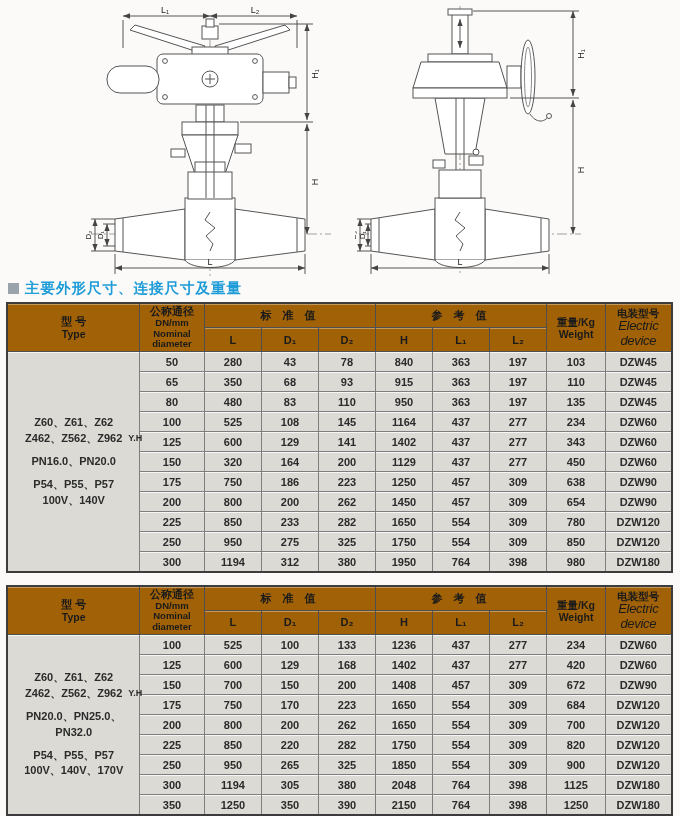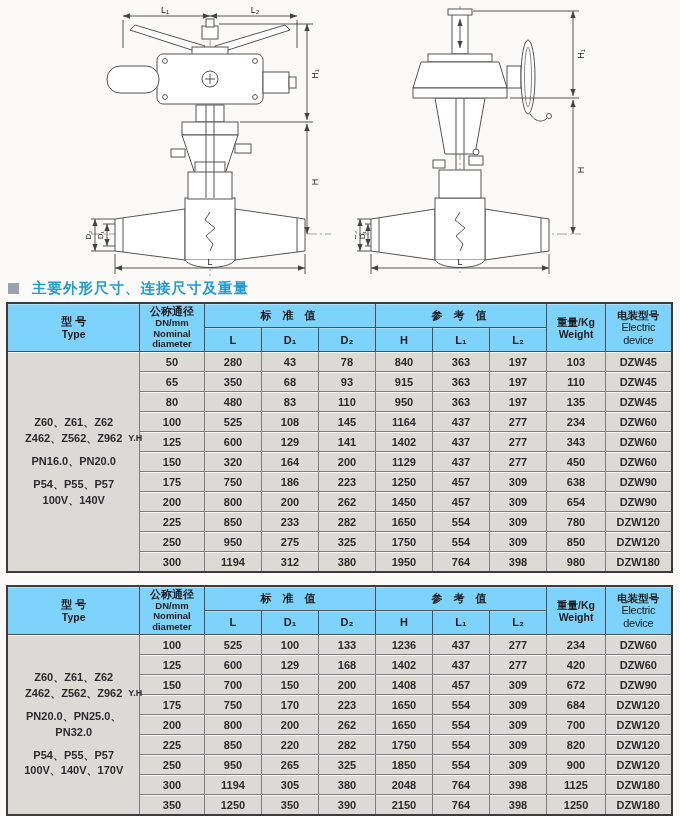--- a/index.html
+++ b/index.html
@@ -6,39 +6,39 @@
   html,body { width:680px; background:#fbfaf8; font-family:"Liberation Sans", sans-serif; }
   .page { width:679px; height:816px; overflow:hidden; background:#fbfaf8; }
 
   
   .diagrams { height:278px; display:flex; justify-content:center; align-items:flex-start; gap:18px; padding-top:2px; }
   svg text { fill:#222; stroke:none; font-family:"Liberation Sans", sans-serif; }
 
   
   .section-title { display:flex; align-items:center; gap:6px; padding:1px 8px 4px; }
   .section-title .bullet { width:11px; height:11px; background:#9aa3ab; flex:0 0 auto; }
-  .section-title .txt { color:#1e9cd8; font-weight:bold; font-size:14.5px; letter-spacing:1px;margin-left:7px; }
+  .section-title .txt { color:#1e9cd8; font-weight:bold; font-size:14.5px; letter-spacing:1px; }
 
   
   table.spec { width:664px; margin:0 auto; border-collapse:collapse; table-layout:fixed; border:2px solid #3c3c3c; background:#dbdad5; }
   table.spec + table.spec { margin-top:12px; }
   table.spec th {
-    background:#7dd3fc; border:1px solid #4f4f4f; color:#1a1a1a;
+    background:#a16207; border:1px solid #4f4f4f; color:#1a1a1a;
     font-size:11px; font-weight:bold; line-height:1.15; padding:1px 0;
     box-shadow: inset 0 1px 0 rgba(255,255,255,.35);
   }
   table.spec td {
     background:#dbdad5; border:1px solid #7e7e7e; text-align:center;
     font-size:11px; font-weight:bold; color:#2b2b2b; height:20px; padding:0 1px;
     box-shadow: inset 0 1px 0 rgba(255,255,255,.75);
   }
   .th-sub { font-size:11px; }
   .th-small { font-size:9.5px; font-weight:bold; }
   .th-en { font-weight:bold; font-size:10.5px; }
-  .th-en-tiny { font-weight:normal; font-size:11px; letter-spacing:-0.3px; }
+  .th-en-tiny { font-weight:normal; font-size:13px; letter-spacing:-0.3px;font-style:italic; }
   .th-group { letter-spacing:4px; }
   td.model-cell { font-size:10.5px; line-height:1.5; padding:4px 2px; }
   .m-top { position:relative; display:inline-block; margin-bottom:8px; line-height:1.45;text-align:center; }
   .m-suffix { position:absolute; right:-20px; top:17px; font-size:9px; }
   .m-line { line-height:1.4; }
   .m-gap { margin-top:8px; }
 </style>
 </head>
 <body>
 

